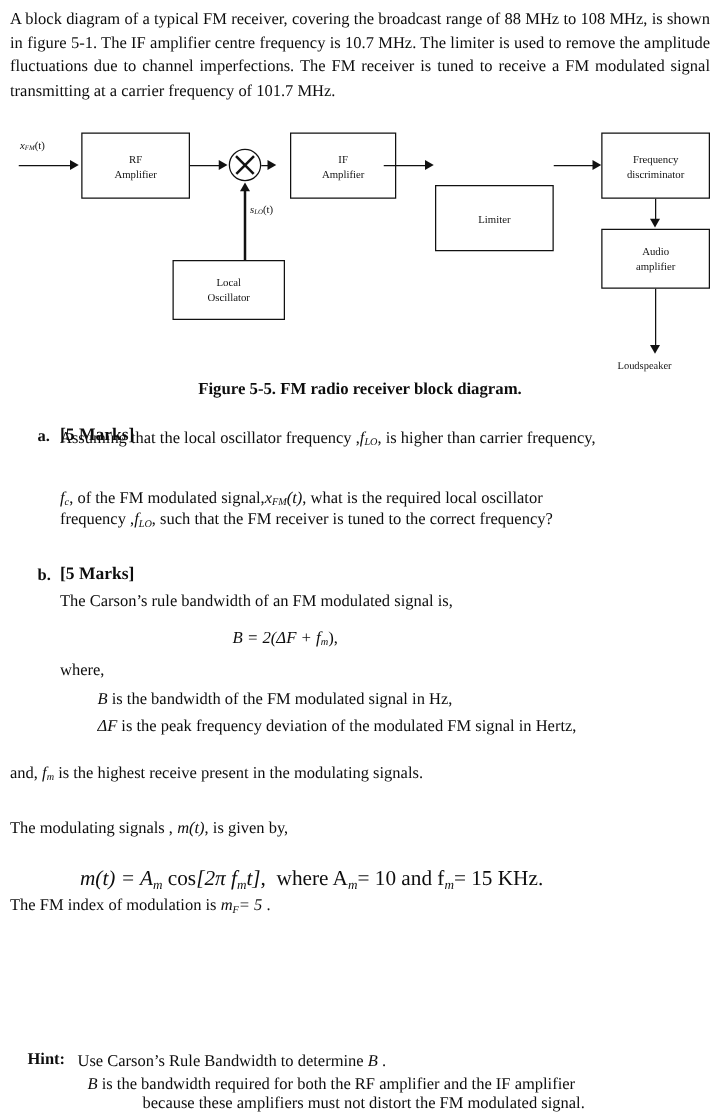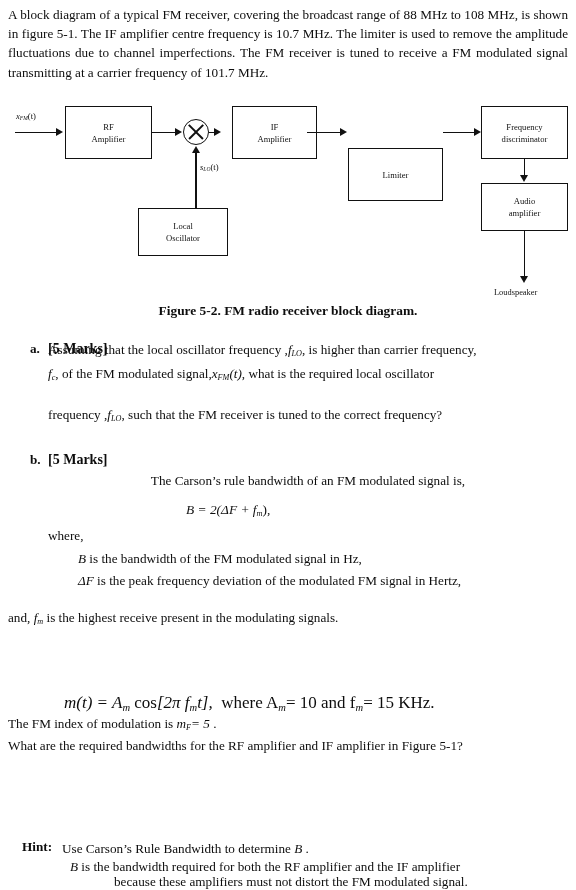--- a/index.html
+++ b/index.html
@@ -204,41 +204,41 @@
       <span>Audio</span>
       <span>amplifier</span>
     </div>
 
     <div class="ln-v" style="left:523.5px; top:131px; height:47px;"></div>
     <div class="ar-d" style="left:520px; top:176px;"></div>
 
     <div class="dlabel" style="left:494px; top:188px;">Loudspeaker</div>
   </div>
 
-  <div class="caption" style="left:0px; top:303px;">Figure 5-2.  FM radio receiver block diagram.</div>
+  <div class="caption" style="left:0px; top:303px;">Figure 5-5.  FM radio receiver block diagram.</div>
 
   <div class="item-letter" style="left:30px; top:341px;">a.</div>
   <div class="marks-row" style="left:48px; top:341px;">[5 Marks]</div>
 
   <div class="plain" style="left:48px; top:340px; width:520px;">
     <span>Assuming that the local oscillator frequency ,</span><span class="math"><span>f</span><sub>LO</sub></span><span>,  is higher than carrier frequency,</span>
   </div>
 
-  <div class="plain" style="left:48px; top:364px; width:520px;">
+  <div class="plain" style="left:48px; top:388px; width:520px;">
     <span class="math"><span>f</span><sub>c</sub></span><span>,   of the FM modulated signal,</span><span class="math"><span>x</span><sub>FM</sub><span>(t)</span></span><span>,  what is the required local oscillator</span>
   </div>
 
   <div class="plain" style="left:48px; top:405px; width:520px;">
     <span>frequency ,</span><span class="math"><span>f</span><sub>LO</sub></span><span>, such that the FM receiver is tuned to the correct frequency?</span>
   </div>
 
   <div class="item-letter" style="left:30px; top:452px;">b.</div>
   <div class="marks-row" style="left:48px; top:452px;">[5 Marks]</div>
 
-  <div class="plain" style="left:48px; top:471px; width:520px;text-align:center;">The Carson’s rule bandwidth of an FM modulated signal is,</div>
+  <div class="plain" style="left:48px; top:471px; width:520px;">The Carson’s rule bandwidth of an FM modulated signal is,</div>
 
   <div class="plain math" style="left:186px; top:500px; font-size:13.4px;">
     <span>B = 2(ΔF + f</span><sub>m</sub><span class="up">),</span>
   </div>
 
   <div class="plain" style="left:48px; top:526px;">where,</div>
 
   <div class="plain" style="left:78px; top:571px; width:490px;">
     <span class="math">ΔF</span>
     <span>is the peak frequency deviation of the modulated FM signal in Hertz,</span>
@@ -248,32 +248,35 @@
     <span class="math">B</span>
     <span>is the bandwidth of the FM modulated signal in Hz,</span>
   </div>
 
   <div class="plain" style="left:8px; top:608px; width:560px;">
     <span>and,</span>
     <span class="math"><span>f</span><sub>m</sub></span>
     <span>is the highest receive present in the modulating signals.</span>
   </div>
 
+  <div class="plain" style="left:8px; top:652px; width:560px;">
+    <span>The modulating signals ,</span>
+    <span class="math"><span>m</span><span>(t)</span></span><span>, is given by,</span>
+  </div>
 
   <div class="plain" style="left:64px; top:693px; width:504px; font-size:17px;">
     <span class="math"><span>m</span><span>(t)</span></span><span class="math"> <span>= A</span><sub>m</sub></span><span class="up"> <span>cos</span></span><span class="math"><span>[2π f</span><sub>m</sub><span>t],</span></span>&nbsp;&nbsp;<span>where A</span><sub class="math">m</sub><span>= 10 and f</span><sub class="math">m</sub><span>= 15 KHz.</span>
   </div>
 
   <div class="plain" style="left:8px; top:714px; width:560px;">
     <span>The FM index of modulation is</span>
     <span class="math bd" style="font-weight:normal;"><span>m</span><sub>F</sub></span><span class="math">= 5</span>
     <span>.</span>
   </div>
 
-  <div class="plain" style="left:8px; top:736px; width:470px;">What are the required bandwidths for the RF amplifier and IF amplifier in Figure 5-1?</div>
 
   <div class="item-letter" style="left:22px; top:839px;">Hint:</div>
 
   <div class="plain" style="left:62px; top:839px; width:506px;">
     <span>Use Carson’s Rule Bandwidth to determine</span>
     <span class="math">B</span>
     <span>.</span>
   </div>
 
   <div class="plain" style="left:70px; top:857px; width:498px;">

